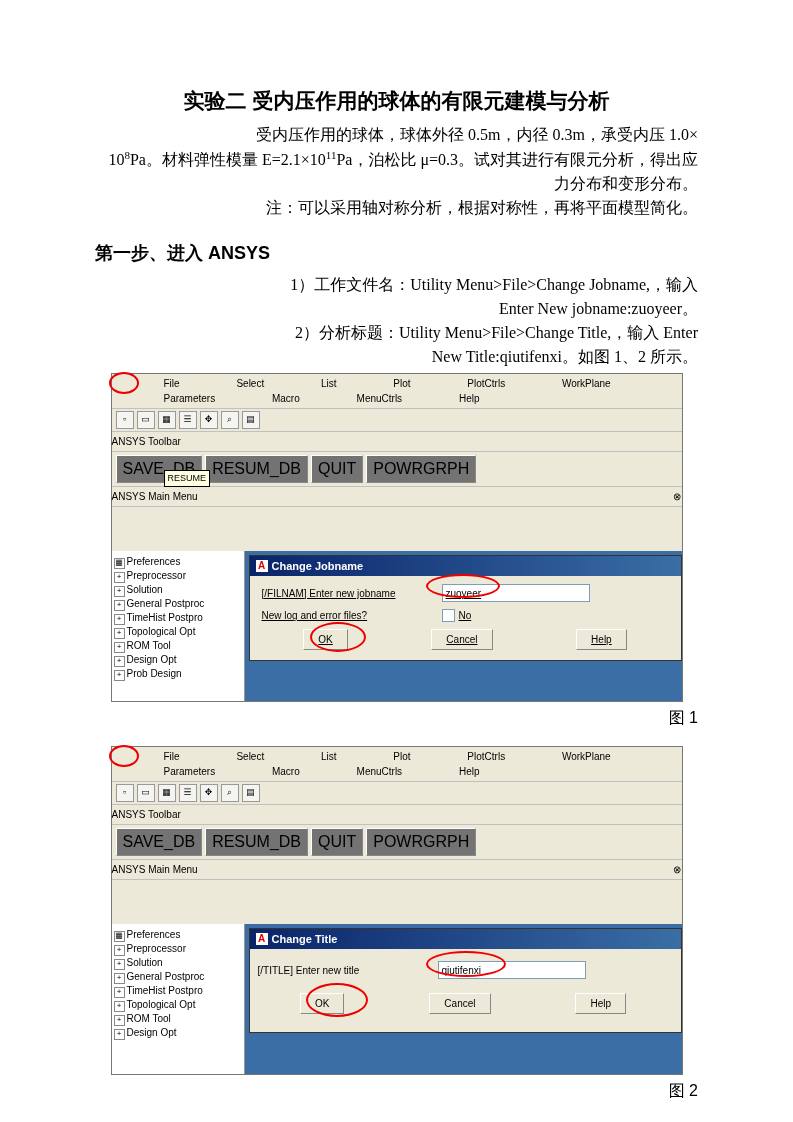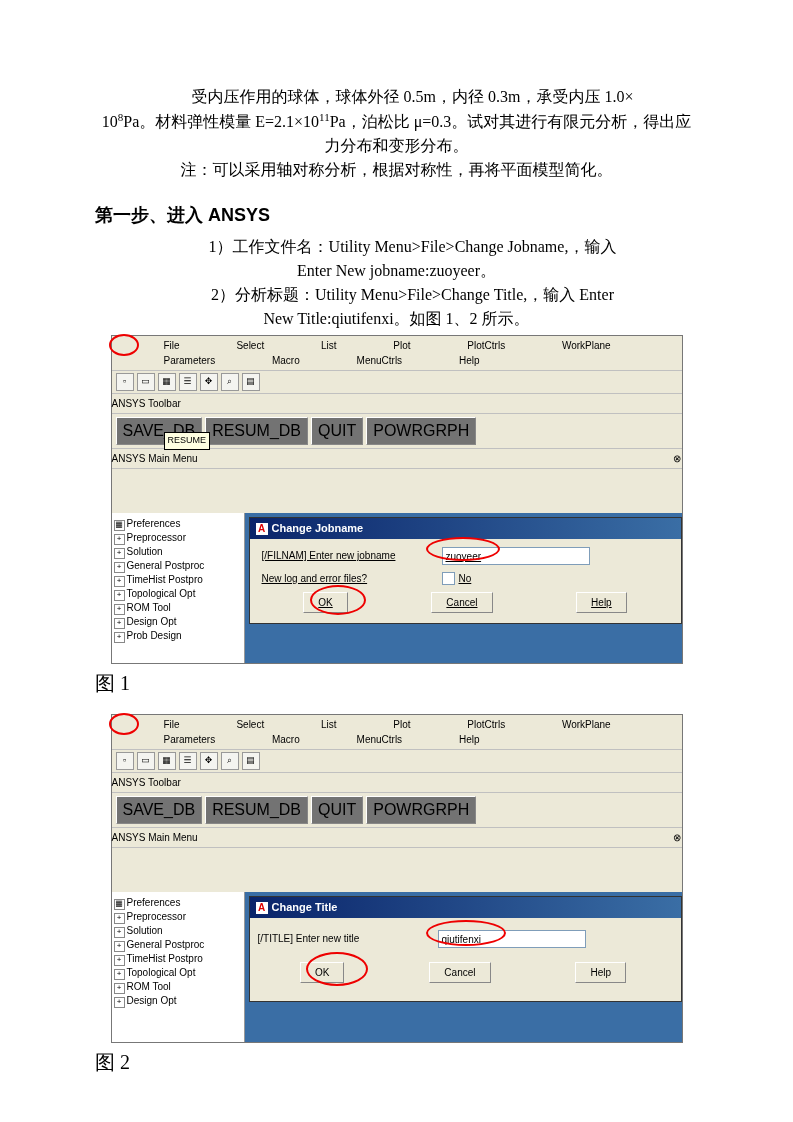--- a/index.html
+++ b/index.html
@@ -19,37 +19,37 @@
   h1.title {
     font-size: 21px;
     font-weight: bold;
     text-align: center;
     margin: 0 0 6px 0;
     font-family: "SimHei", "黑体", sans-serif;
   }
   .para {
     font-size: 16px;
     margin: 0;
-    text-align: center;
+    text-align: right;
     font-family: "SimSun", serif;
   }
   .indent { text-indent: 2em; }
   .sup { vertical-align: super; font-size: 11px; }
   h2.step {
     font-size: 18px;
     font-weight: bold;
     margin: 20px 0 6px 0;
     font-family: "SimHei", sans-serif;
   }
   .figure-wrap { margin: 4px 0 8px 0; }
   .caption {
-    text-align: left;
-    font-size: 20px;
+    text-align: right;
+    font-size: 16px;
     margin: 4px 0 16px 0;
-    font-family: Liberation Serif, serif;
+    font-family: Liberation Sans, sans-serif;
   }
   
   .ansys-shot {
     border: 1px solid #777;
     background: #ece9d8;
     font-family: "Tahoma", "MS Sans Serif", sans-serif;
     font-size: 10px;
     color: #000;
     position: relative;
   }
@@ -169,20 +169,21 @@
     border:1px solid #000;
     font-size:9px;
     padding:1px 3px;
   }
 </style>
 </head>
 <body>
 
 <div class="page">
 
+  <h1 class="title">实验二 受内压作用的球体的有限元建模与分析</h1>
 
   <p class="para indent">
     <span>受内压作用的球体，球体外径 0.5m，内径 0.3m，承受内压 1.0×</span>
   </p>
   <p class="para">
     10<span class="sup">8</span><span>Pa。材料弹性模量 E=2.1×10</span><span class="sup">11</span><span>Pa，泊松比 μ=0.3。试对其进行有限元分析，得出应力分布和变形分布。</span>
   </p>
   <p class="para">注：可以采用轴对称分析，根据对称性，再将平面模型简化。</p>
 
   <h2 class="step">第一步、进入 ANSYS</h2>

